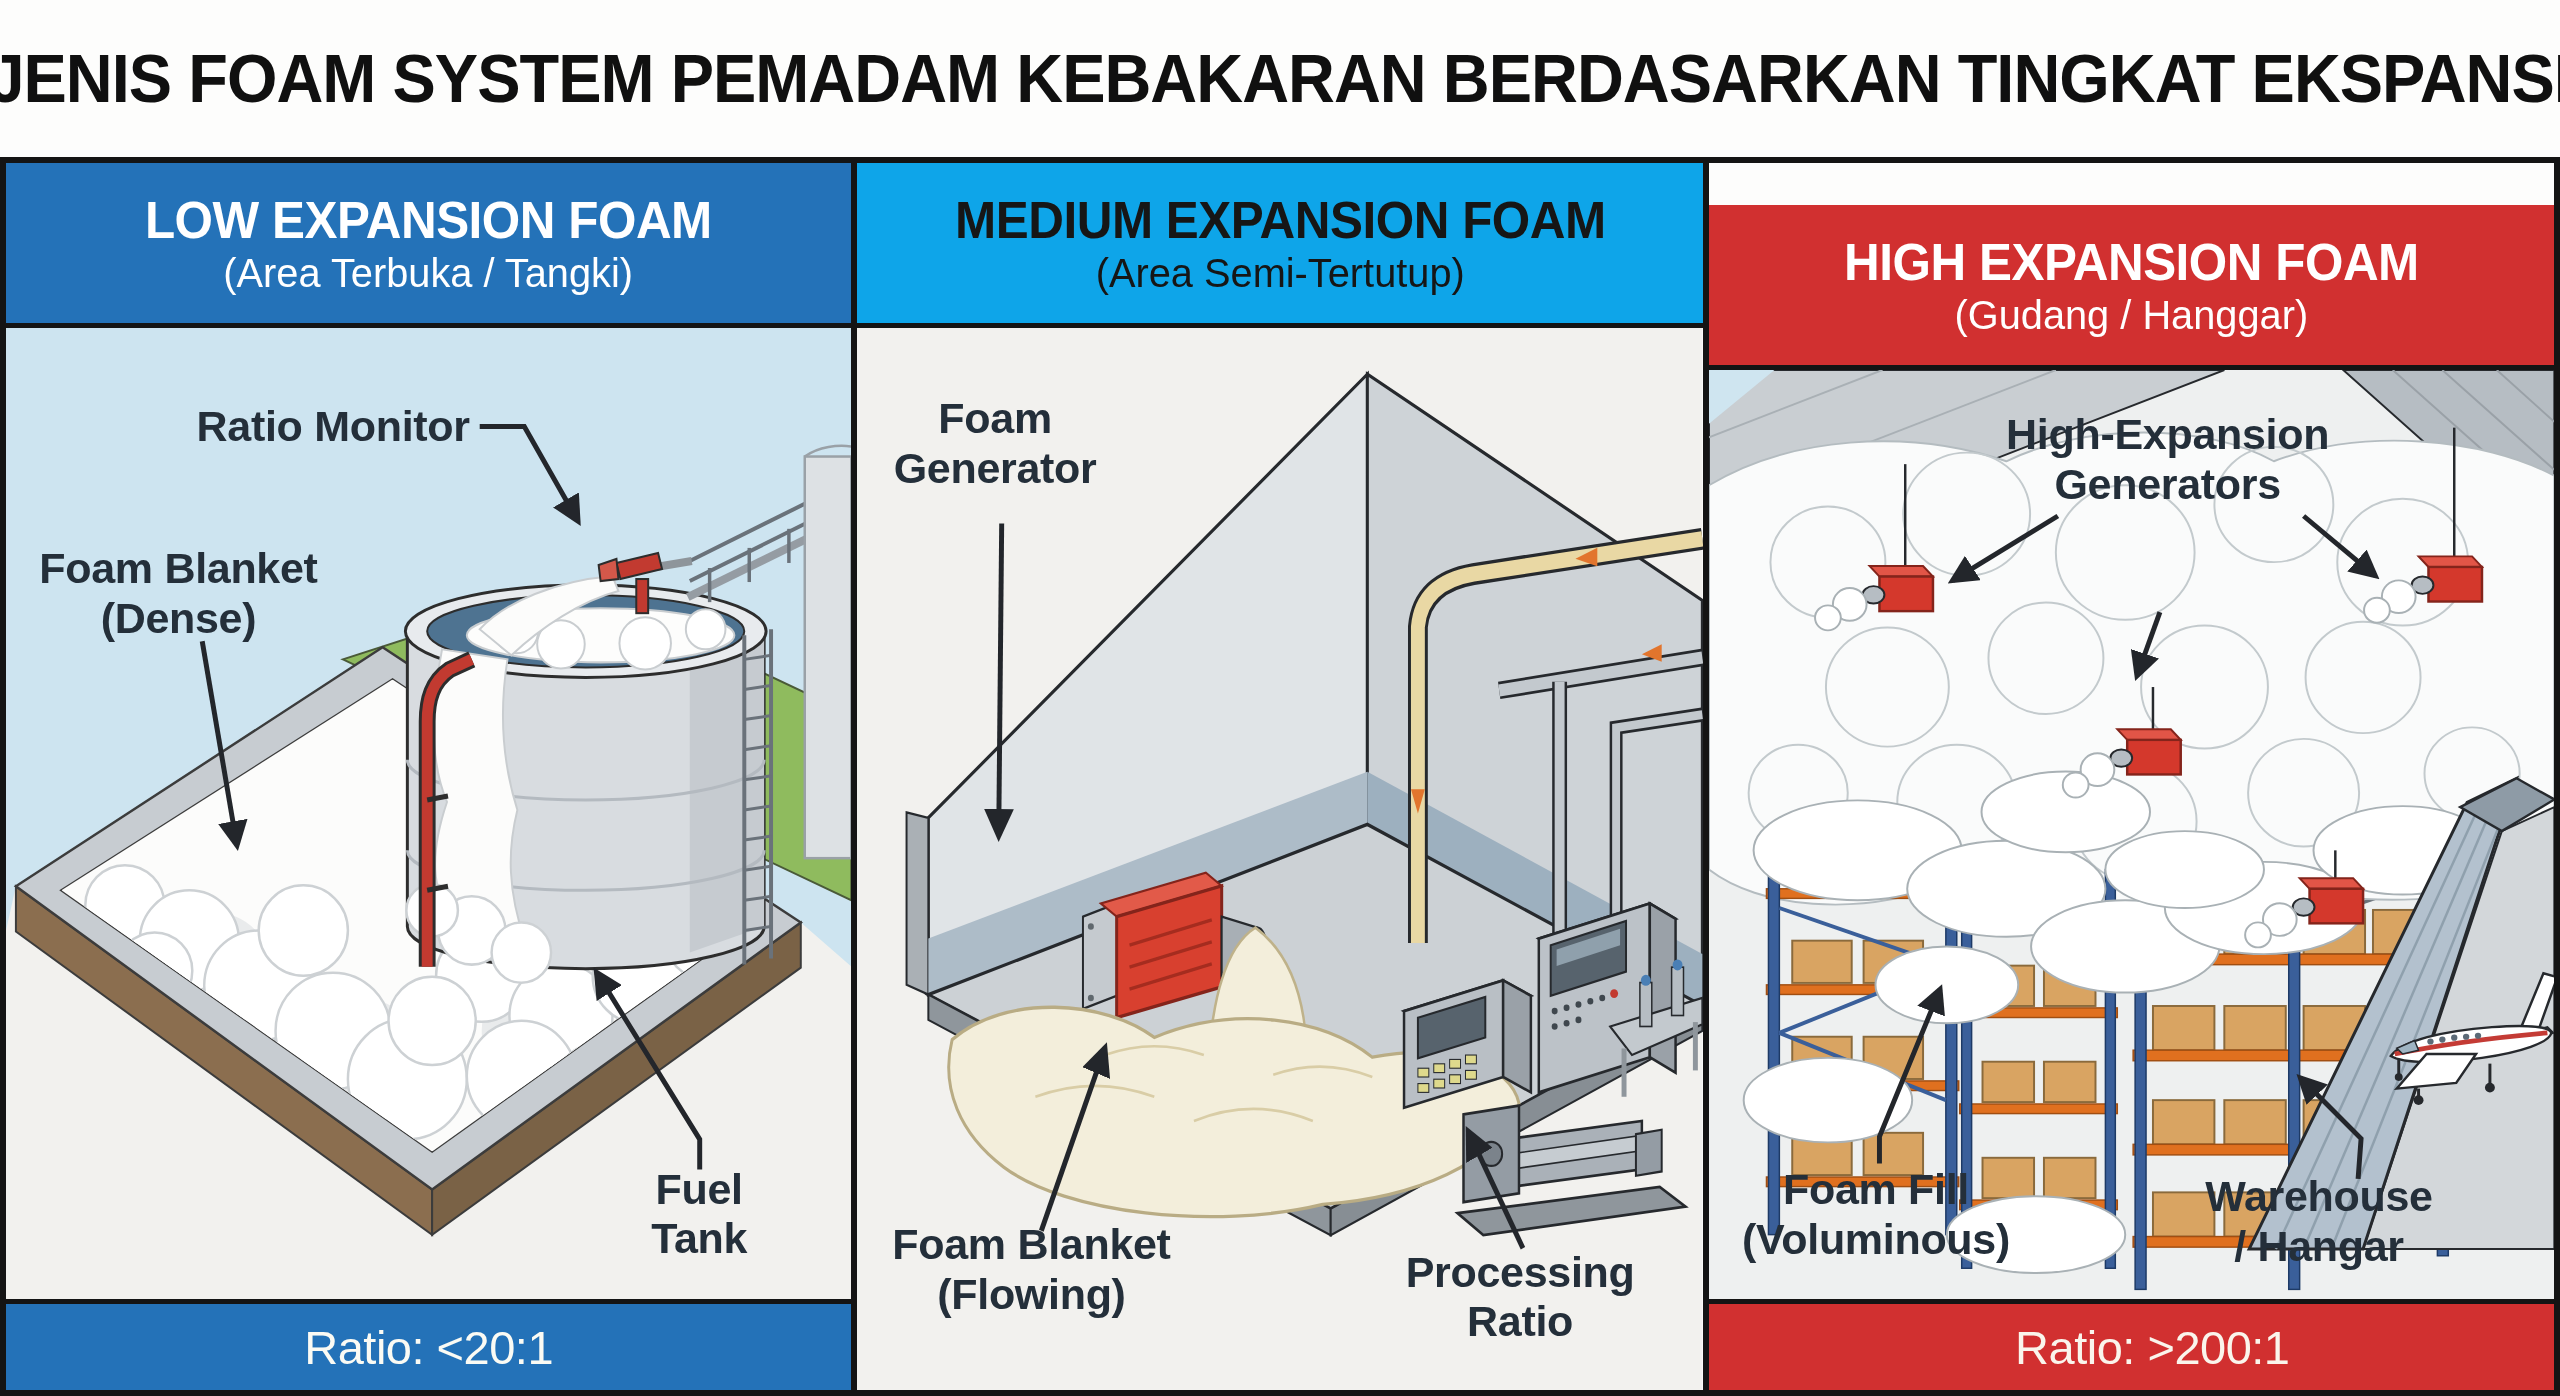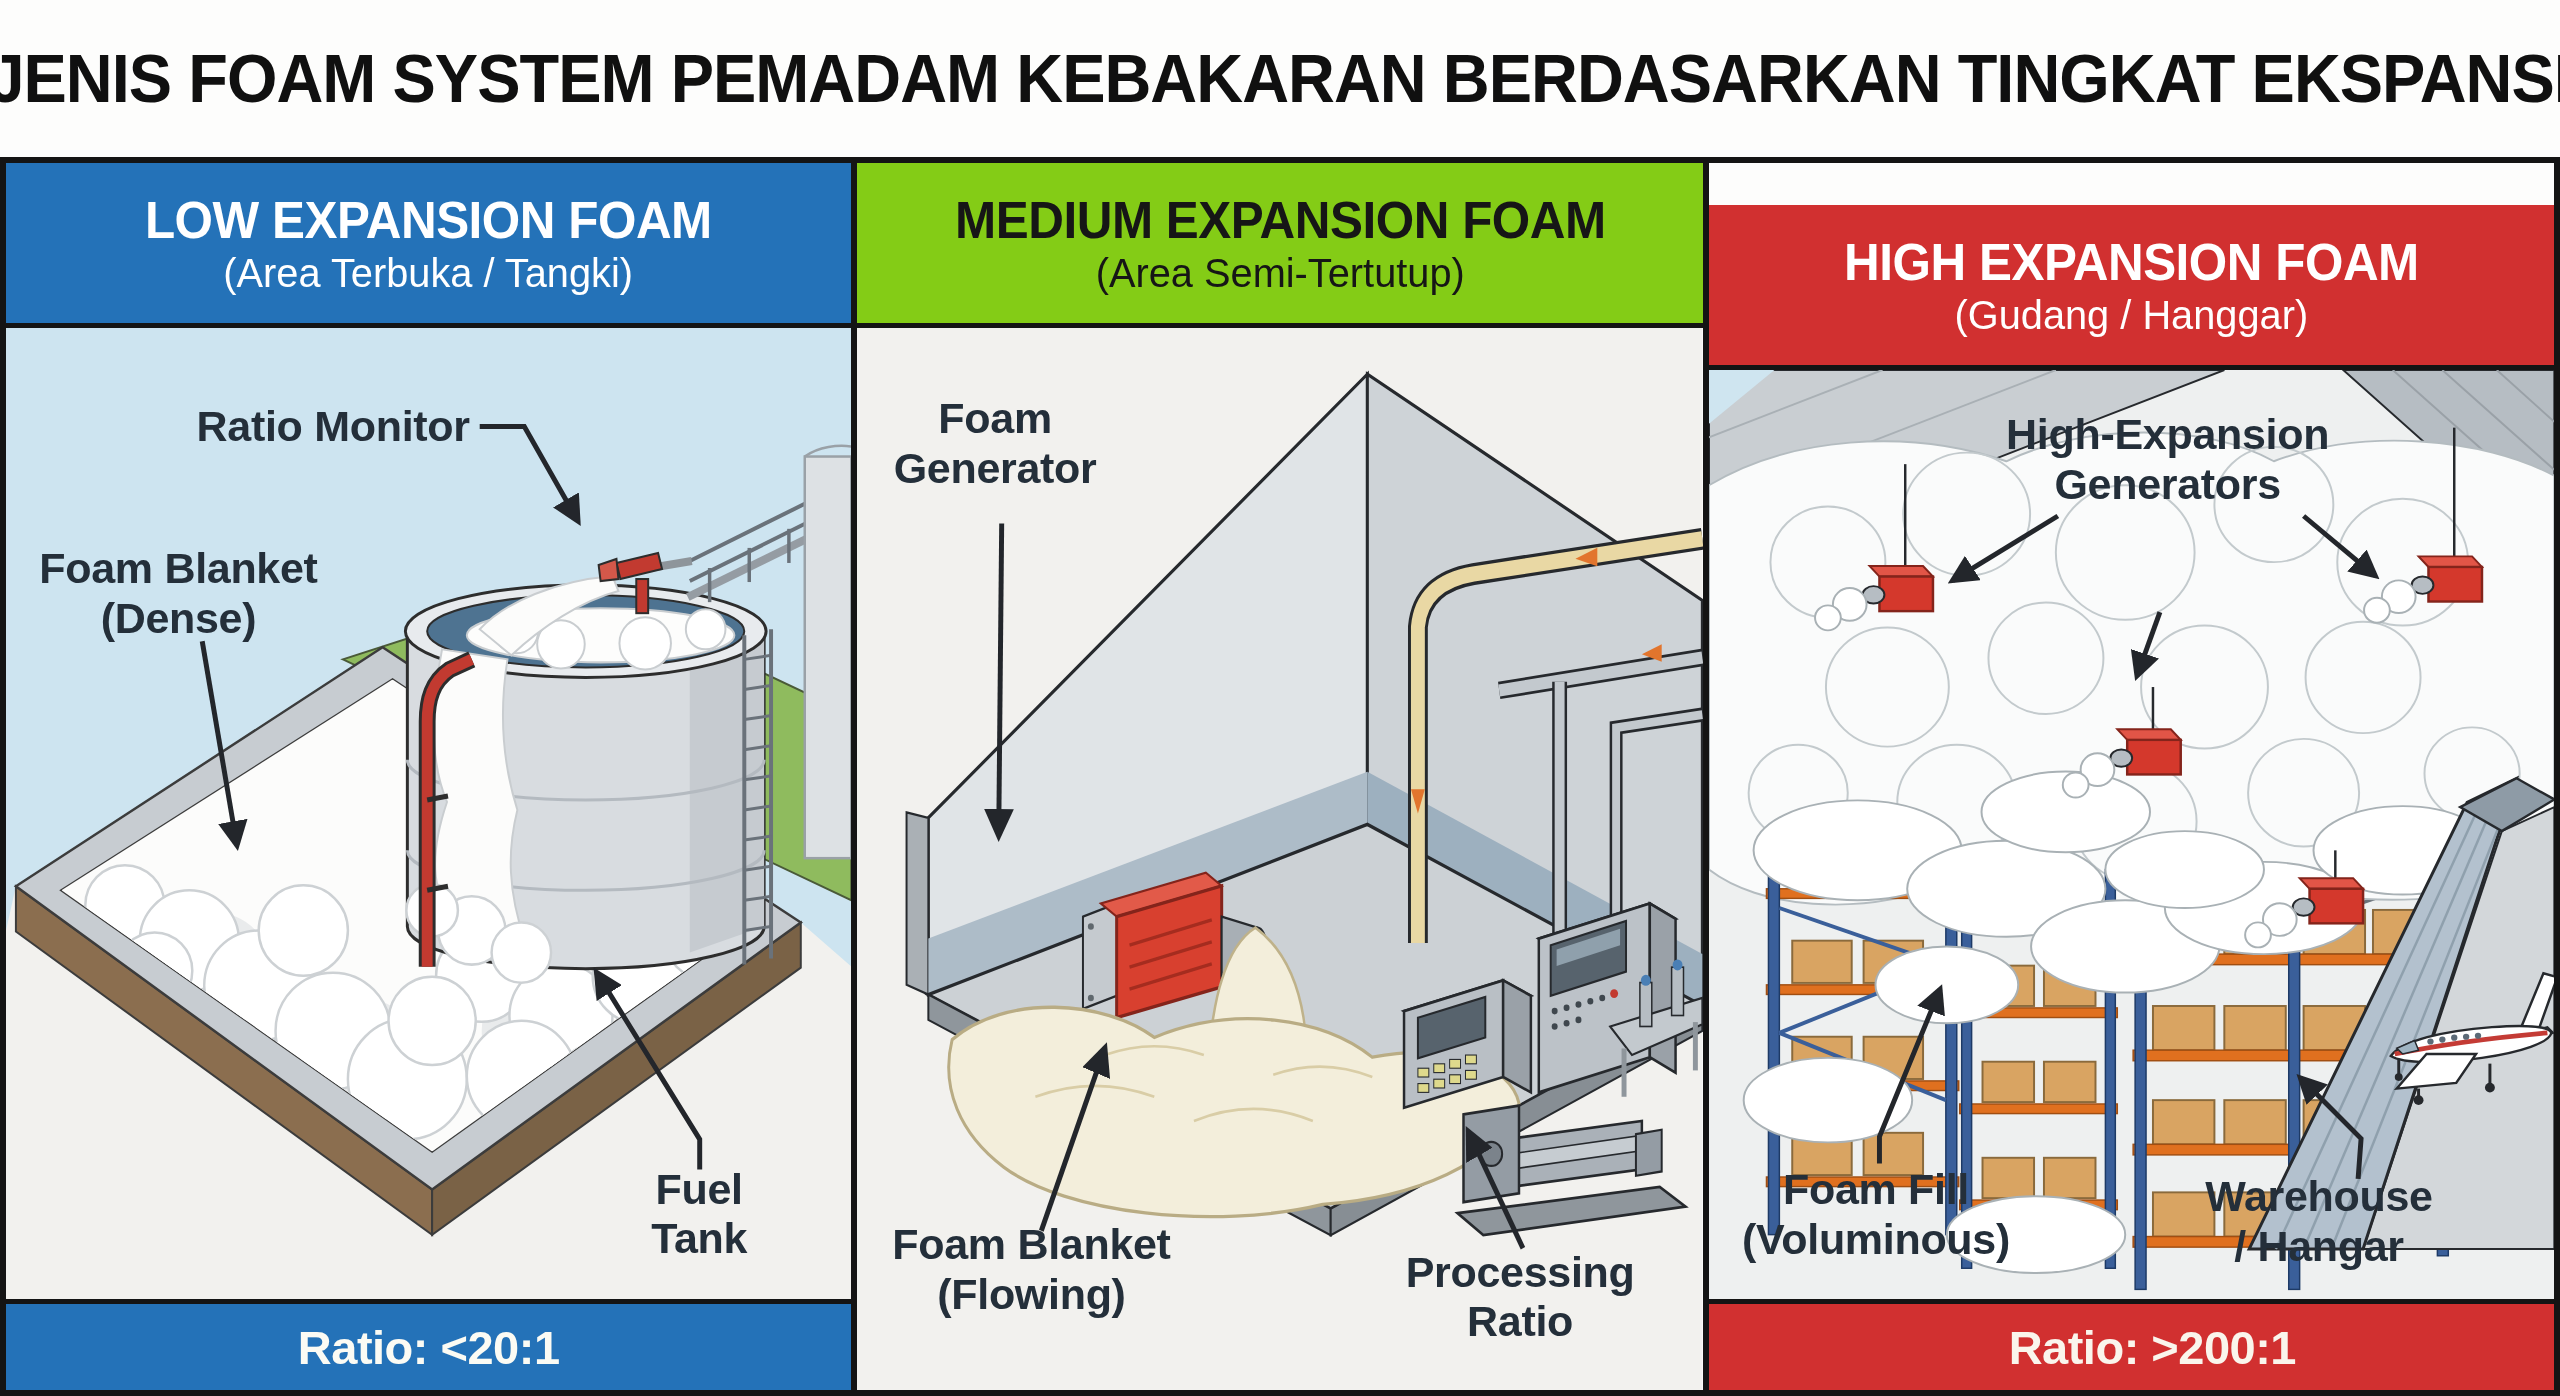--- a/index.html
+++ b/index.html
@@ -9,21 +9,21 @@
   .panels{display:flex;height:1239px;box-sizing:border-box;border:6px solid #141414;}
   .panel{flex:1 1 0;display:flex;flex-direction:column;min-width:0;}
   .panel + .panel{border-left:6px solid #141414;}
   .panel-header{height:160px;border-bottom:5px solid #141414;display:flex;flex-direction:column;align-items:center;justify-content:center;gap:0;}
   .panel-title{font-size:52px;font-weight:700;letter-spacing:-.5px;transform:scaleX(.95);white-space:nowrap;}
   .panel-subtitle{font-size:41px;font-weight:400;transform:scaleX(.97);white-space:nowrap;}
   .scene{position:relative;flex:1 1 auto;overflow:hidden;}
   .scene-svg{position:absolute;inset:0;width:100%;height:100%;display:block;}
   .label{position:absolute;transform:translate(-50%,-50%);white-space:pre-line;text-align:center;font-size:43px;line-height:1.16;font-weight:700;color:#242f3a;letter-spacing:-.3px;}
   .panel-footer{height:86px;border-top:5px solid #141414;display:flex;align-items:center;justify-content:center;}
-  .panel-footer span{font-size:47px;font-weight:700;letter-spacing:-.5px;}
+  .panel-footer span{font-size:47px;font-weight:400;letter-spacing:-.5px;}
   
   .p1-fixed-monitor{left:38.7%;top:10.2%;}
   .p1-foam-blanket{left:20.4%;top:27.4%;}
   .p1-fuel-tank{left:82%;top:91.3%;}
   .p2-foam-generator{left:16.3%;top:10.9%;}
   .p2-foam-blanket{left:20.6%;top:88.7%;}
   .p2-processing-area{left:78.4%;top:91.3%;}
   .p3-generators{left:54.3%;top:9.7%;}
   .p3-foam-fill{left:19.8%;top:91%;}
   .p3-warehouse{left:72.2%;top:91.7%;}
@@ -177,21 +177,21 @@
 (Dense)</div>
         <div class="label p1-fuel-tank">Fuel Tank</div>
       </div>
 
       <footer class="panel-footer" style="background: rgb(36, 114, 184); color: rgb(251, 251, 244);">
         <span>Ratio: &lt;20:1</span>
       </footer>
     </section>
 
     <section class="panel">
-      <div class="panel-header" style="background: #84cc16; color: rgb(22, 22, 22);">
+      <div class="panel-header" style="background: #0ea5e9; color: rgb(22, 22, 22);">
         <div class="panel-title">MEDIUM EXPANSION FOAM</div>
         <div class="panel-subtitle">(Area Semi-Tertutup)</div>
       </div>
 
       <div class="scene">
         <svg class="scene-svg" viewBox="0 0 853 967" preserveAspectRatio="none">
           <defs>
             <marker id="ah2" viewBox="0 0 10 10" refX="8" refY="5" markerWidth="6" markerHeight="6" orient="auto-start-reverse">
               <path d="M0,0 L10,5 L0,10 z" fill="#23262b"></path>
             </marker>

